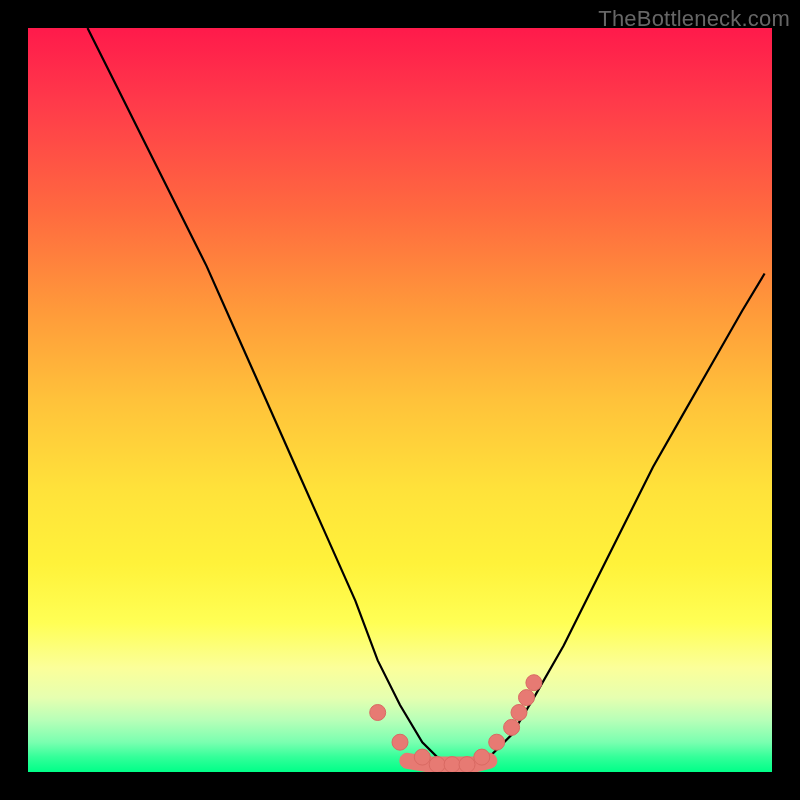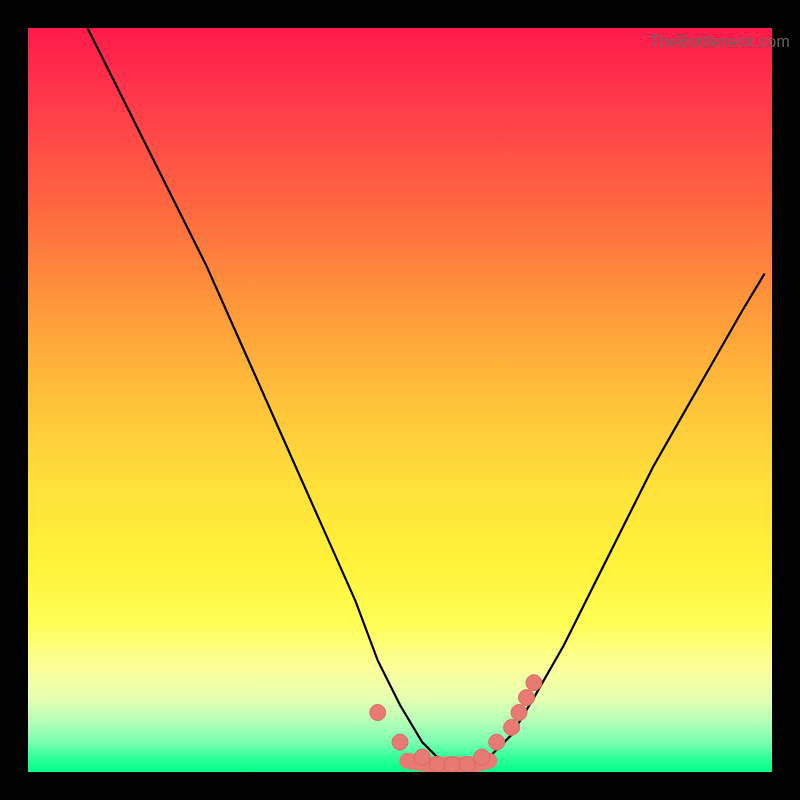--- a/index.html
+++ b/index.html
@@ -47,25 +47,24 @@
     left: 0;
     top: 0;
     width: 744px;
     height: 744px;
   }
   .watermark {
     position: absolute;
     top: 6px;
     right: 10px;
     color: #666;
-    font-size: 16px;
+    font-size: 22px;
     letter-spacing: 0.2px;
     font-weight: 400;
     user-select: none;
-    margin-top: 27px;
   }
 </style>
 </head>
 <body>
 
 <div class="frame">
   <div class="plot"></div>
   <svg class="curve" viewBox="0 0 744 744" preserveAspectRatio="none">
     <path id="curve-path" fill="none" stroke="#000" stroke-width="2.2" d="M59.5 0.0 L89.3 59.5 L119.0 119.0 L148.8 178.6 L178.6 238.1 L208.3 305.0 L238.1 372.0 L267.8 439.0 L297.6 505.9 L327.4 572.9 L349.7 632.4 L372.0 677.0 L394.3 714.2 L409.2 729.1 L424.1 736.6 L439.0 736.6 L461.3 729.1 L483.6 706.8 L505.9 669.6 L535.7 617.5 L565.4 558.0 L595.2 498.5 L625.0 439.0 L654.7 386.9 L684.5 334.8 L714.2 282.7 L736.6 245.5"></path>
     <g id="bottom-band">

